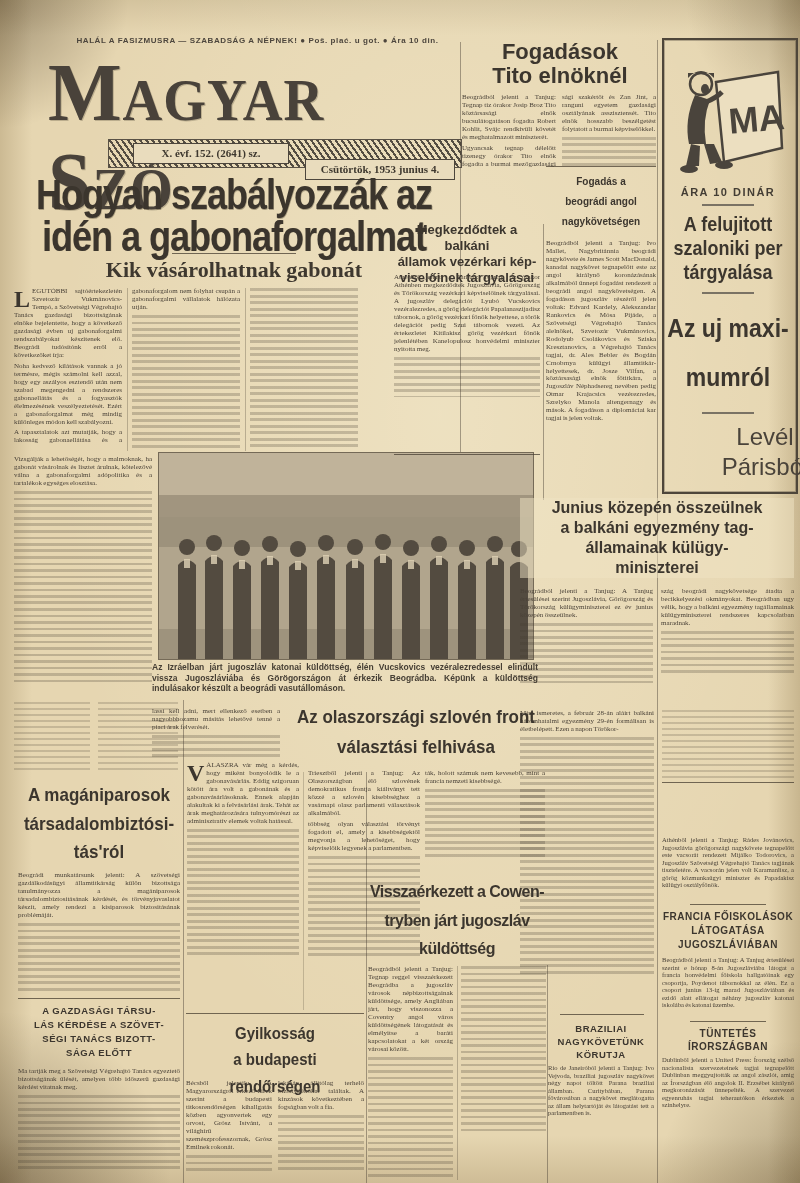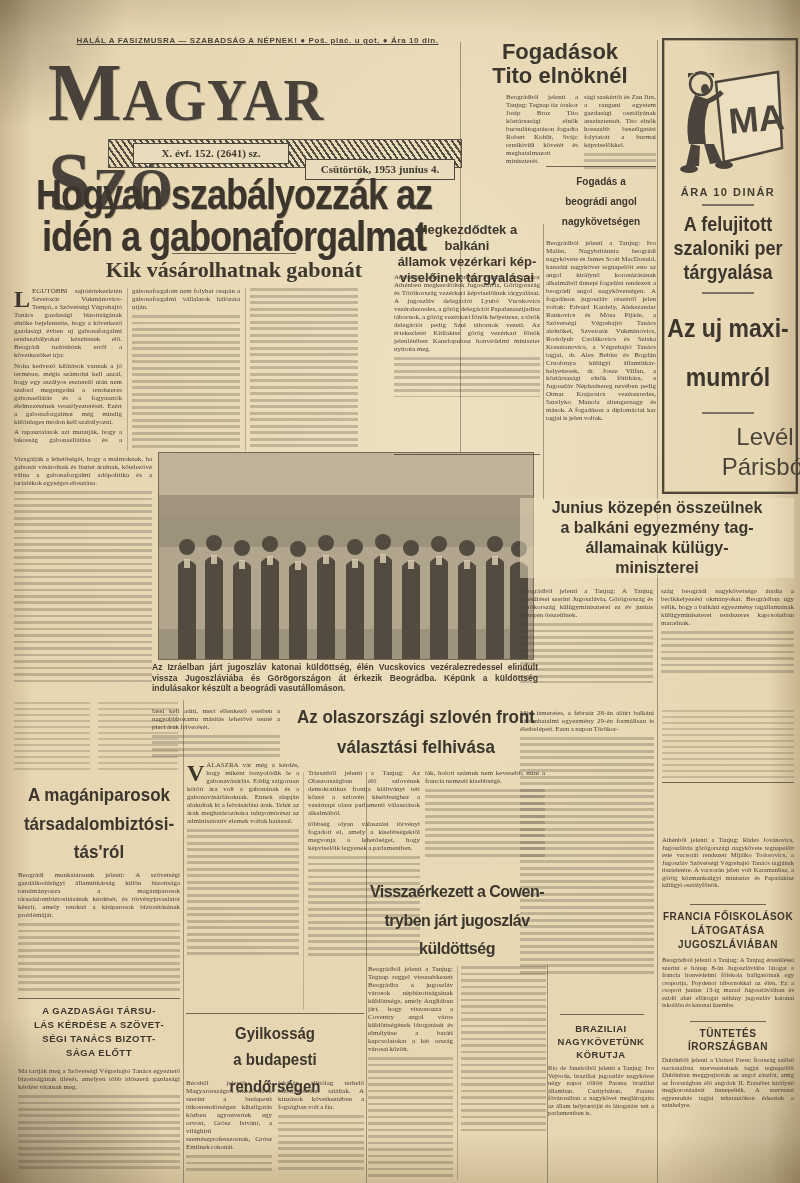--- a/index.html
+++ b/index.html
@@ -52,21 +52,21 @@
   .box{border:2px solid #4e463a;box-shadow:0 0 0 1px rgba(78,70,58,.35) inset;}
   .srule{height:2px;background:#55504a;opacity:.75;}
   .photo{border:1px solid #6e6452;filter:sepia(.25) contrast(.95);}
   .cap{font:bold 8.5px/1.25 "Liberation Sans", sans-serif;text-align:justify;color:#453e34;}
 </style>
 </head>
 <body>
 
 <div class="page">
 
-  <div class="abs tagline tc" style="left:55px;top:36px;width:405px;text-decoration:underline;">HALÁL A FASIZMUSRA — SZABADSÁG A NÉPNEK! ● Poš. plać. u got. ● Ára 10 din.</div>
+  <div class="abs tagline tc" style="left:55px;top:36px;width:405px;">HALÁL A FASIZMUSRA — SZABADSÁG A NÉPNEK! ● Poš. plać. u got. ● Ára 10 din.</div>
   <div class="abs logo" style="left:48px;top:48px;width:415px;height:92px;">Magyar Szó</div>
   <div class="abs datebar" style="left:108px;top:139px;width:352px;height:27px;">
     <div class="datebox" style="left:24px;width:154px;">X. évf. 152. (2641) sz.</div>
     <div class="datebox" style="left:196px;width:148px;margin-top:16px;">Csütörtök, 1953 junius 4.</div>
   </div>
 
   <div class="abs hxl tc" style="left:10px;top:174px;width:448px;">
     <span class="hl">Hogyan szabályozzák az</span>
     <span class="hl">idén a gabonaforgalmat</span>
   </div>
@@ -143,21 +143,21 @@
   <div class="abs vr" style="left:183px;top:700px;height:483px;"></div>
   <div class="abs vr" style="left:366px;top:772px;height:411px;"></div>
   <div class="abs vr" style="left:547px;top:965px;height:218px;"></div>
   <div class="abs vr" style="left:303px;top:772px;height:238px;opacity:.55;"></div>
 
   <div class="abs hmd tc" style="left:464px;top:40px;width:192px;font-size:22px;line-height:24px;">
     <span class="hl">Fogadások</span>
     <span class="hl">Tito elnöknél</span>
   </div>
   <div class="abs" style="left:462px;top:94px;width:194px;height:76px;display:flex;gap:6px;">
-    <div class="bt" style="width:94px;height:76px;padding-left:44px;">
+    <div class="bt" style="width:94px;height:76px;">
       <p>Beográdból jelenti a Tanjug: Tegnap tiz órakor Josip Broz Tito köztársasági elnök bucsulátogatáson fogadta Robert Kohlit, Svájc rendkivüli követét és meghatalmazott miniszterét.</p>
       <p>Ugyancsak tegnap délelőtt tizenegy órakor Tito elnök fogadta a burmai mezőgazdasági szakértőket — Szan Csejnt, a burmai mezőgazdasági minisztérium osztályfőnökét, Ko Ko mezőgazda-</p>
     </div>
     <div class="bt" style="width:94px;height:76px;">
       <p>sági szakértőt és Zan Jint, a ranguni egyetem gazdasági osztályának asszisztensét. Tito elnök hosszabb beszélgetést folytatott a burmai képviselőkkel.</p>
       <div class="gk" style="height:30px;"></div>
     </div>
   </div>
 
   <div class="abs hr" style="left:546px;top:166px;width:110px;"></div>

